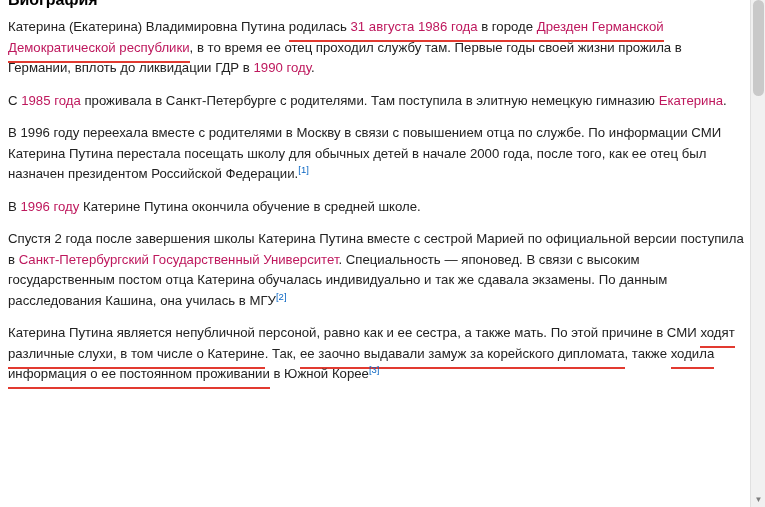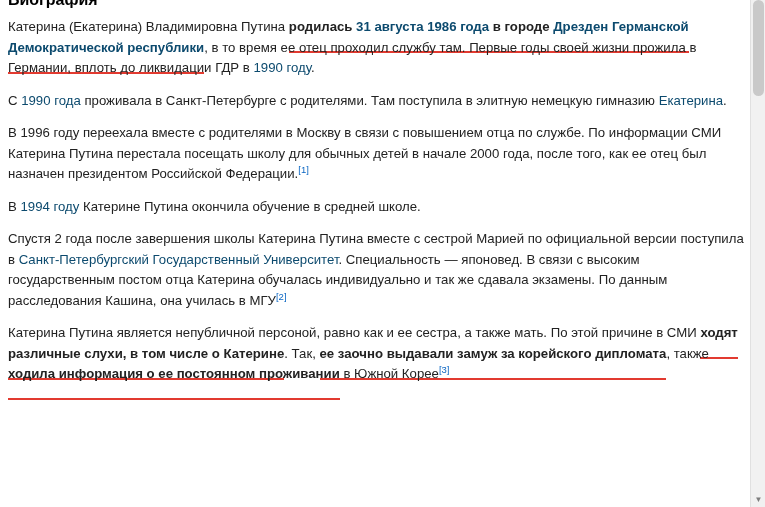--- a/index.html
+++ b/index.html
@@ -46,28 +46,27 @@
   }
   p {
     margin: 0 0 12px 0;
     line-height: 20.5px;
     text-align: left;
   }
   p.first {
     margin-top: 7px;
   }
   a.wlink {
-    color: #0c4a6e;
+    color: #be185d;
     text-decoration: none;
     cursor: pointer;
   }
   .redline {
     border-bottom: 2px solid #e23a30;
-    padding-bottom: 17px;
-    font-weight: bold;
+    padding-bottom: 6px;
   }
   sup.ref {
     font-size: 9.5px;
     vertical-align: super;
     line-height: 0;
     color: #0b66c3;
     cursor: pointer;
   }
   sup.ref a {
     color: #0b66c3;
@@ -111,23 +110,23 @@
 
 <div id="page">
 
   <div class="content">
 
     <div class="heading-clip">
       <span class="htext">Биография</span>
     </div>
 
     <p class="first"><span>Катерина (Екатерина) Владимировна Путина </span><span class="redline">родилась </span><a class="wlink redline">31 августа 1986 года</a><span class="redline"> в городе </span><a class="wlink redline">Дрезден</a><span class="redline"> </span><a class="wlink redline">Германской Демократической республики</a><span>, в то время ее отец проходил службу там. Первые годы своей жизни прожила в Германии, вплоть до ликвидации ГДР в </span><a class="wlink">1990 году</a><span>.</span></p>
-    <p><span>С </span><a class="wlink">1990 года</a><span> проживала в Санкт-Петербурге с родителями. Там поступила в элитную немецкую гимназию </span><a class="wlink">Екатерина</a><span>.</span></p>
+    <p><span>С </span><a class="wlink">1985 года</a><span> проживала в Санкт-Петербурге с родителями. Там поступила в элитную немецкую гимназию </span><a class="wlink">Екатерина</a><span>.</span></p>
     <p><span>В 1996 году переехала вместе с родителями в Москву в связи с повышением отца по службе. По информации СМИ Катерина Путина перестала посещать школу для обычных детей в начале 2000 года, после того, как ее отец был назначен президентом Российской Федерации.</span><sup class="ref"><a>[1]</a></sup></p>
-    <p><span>В </span><a class="wlink">1994 году</a><span> Катерине Путина окончила обучение в средней школе.</span></p>
+    <p><span>В </span><a class="wlink">1996 году</a><span> Катерине Путина окончила обучение в средней школе.</span></p>
     <p><span>Спустя 2 года после завершения школы Катерина Путина вместе с сестрой Марией по официальной версии поступила в </span><a class="wlink">Санкт-Петербургский Государственный Университет</a><span>. Специальность — японовед. В связи с высоким государственным постом отца Катерина обучалась индивидуально и так же сдавала экзамены. По данным расследования Кашина, она училась в МГУ</span><sup class="ref"><a>[2]</a></sup></p>
     <p><span>Катерина Путина является непубличной персоной, равно как и ее сестра, а также мать. По этой причине в СМИ </span><span class="redline">ходят различные слухи, в том числе о Катерине</span><span>. Так, </span><span class="redline">ее заочно выдавали замуж за корейского дипломата</span><span>, также </span><span class="redline">ходила информация о ее постоянном проживании</span><span> в Южной Корее</span><sup class="ref"><a>[3]</a></sup></p>
 
   </div>
 
   <div class="scrollbar">
     <div class="scroll-arrow up">▲</div>
     <div class="scroll-thumb"></div>
     <div class="scroll-arrow down">▼</div>
   </div>

